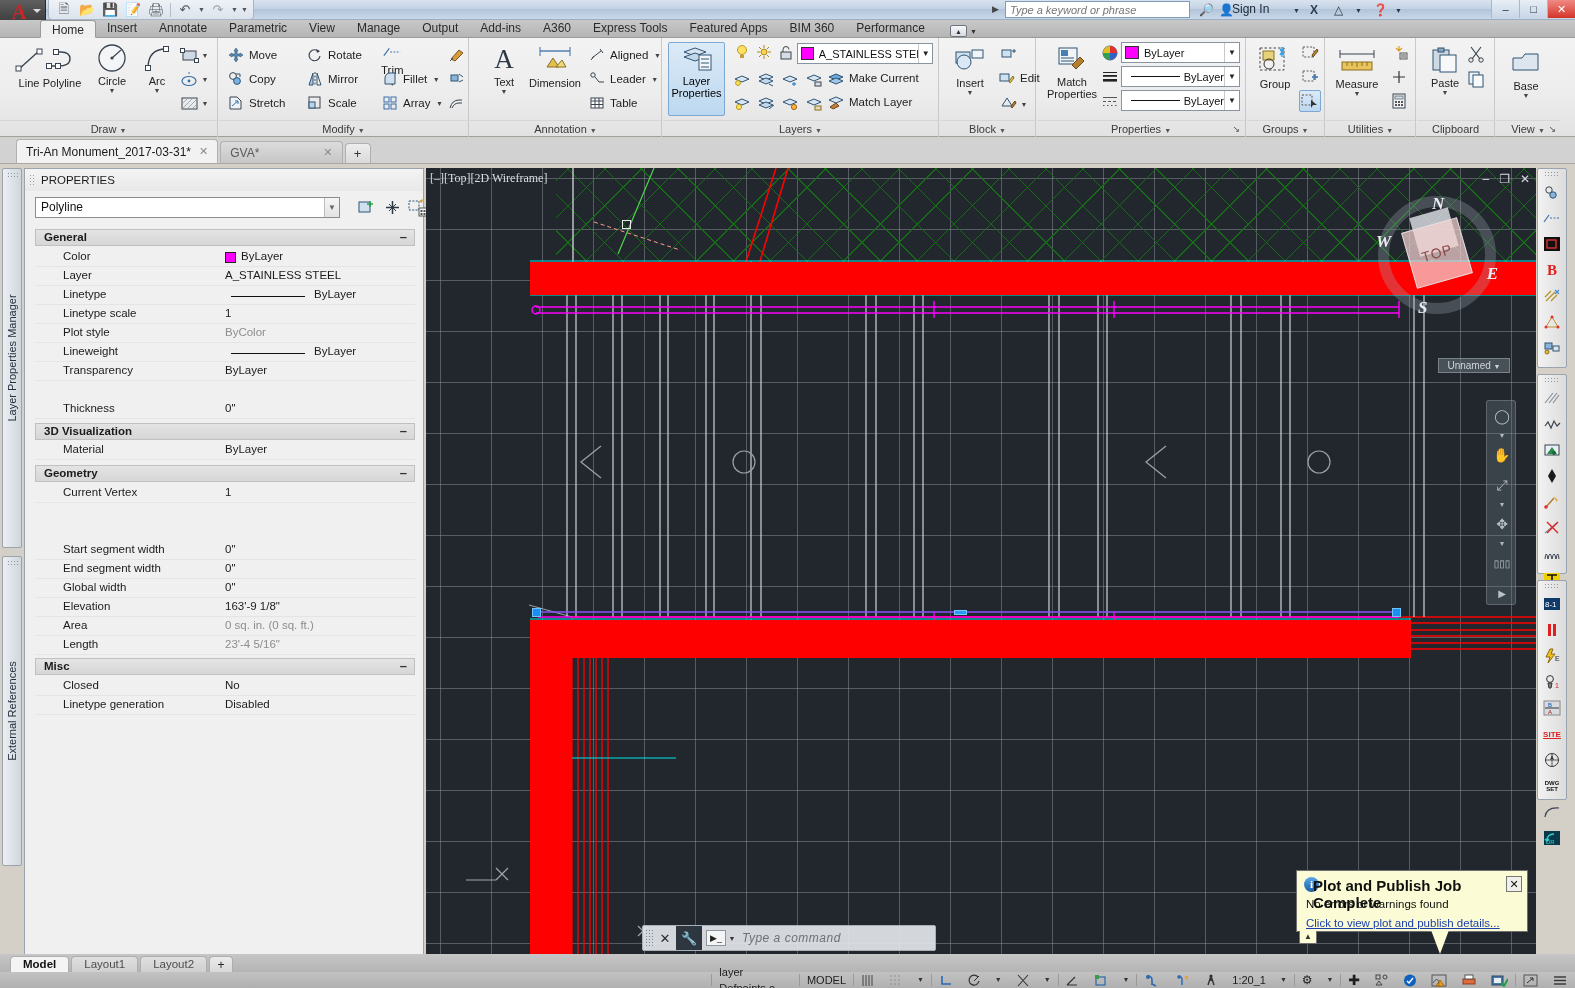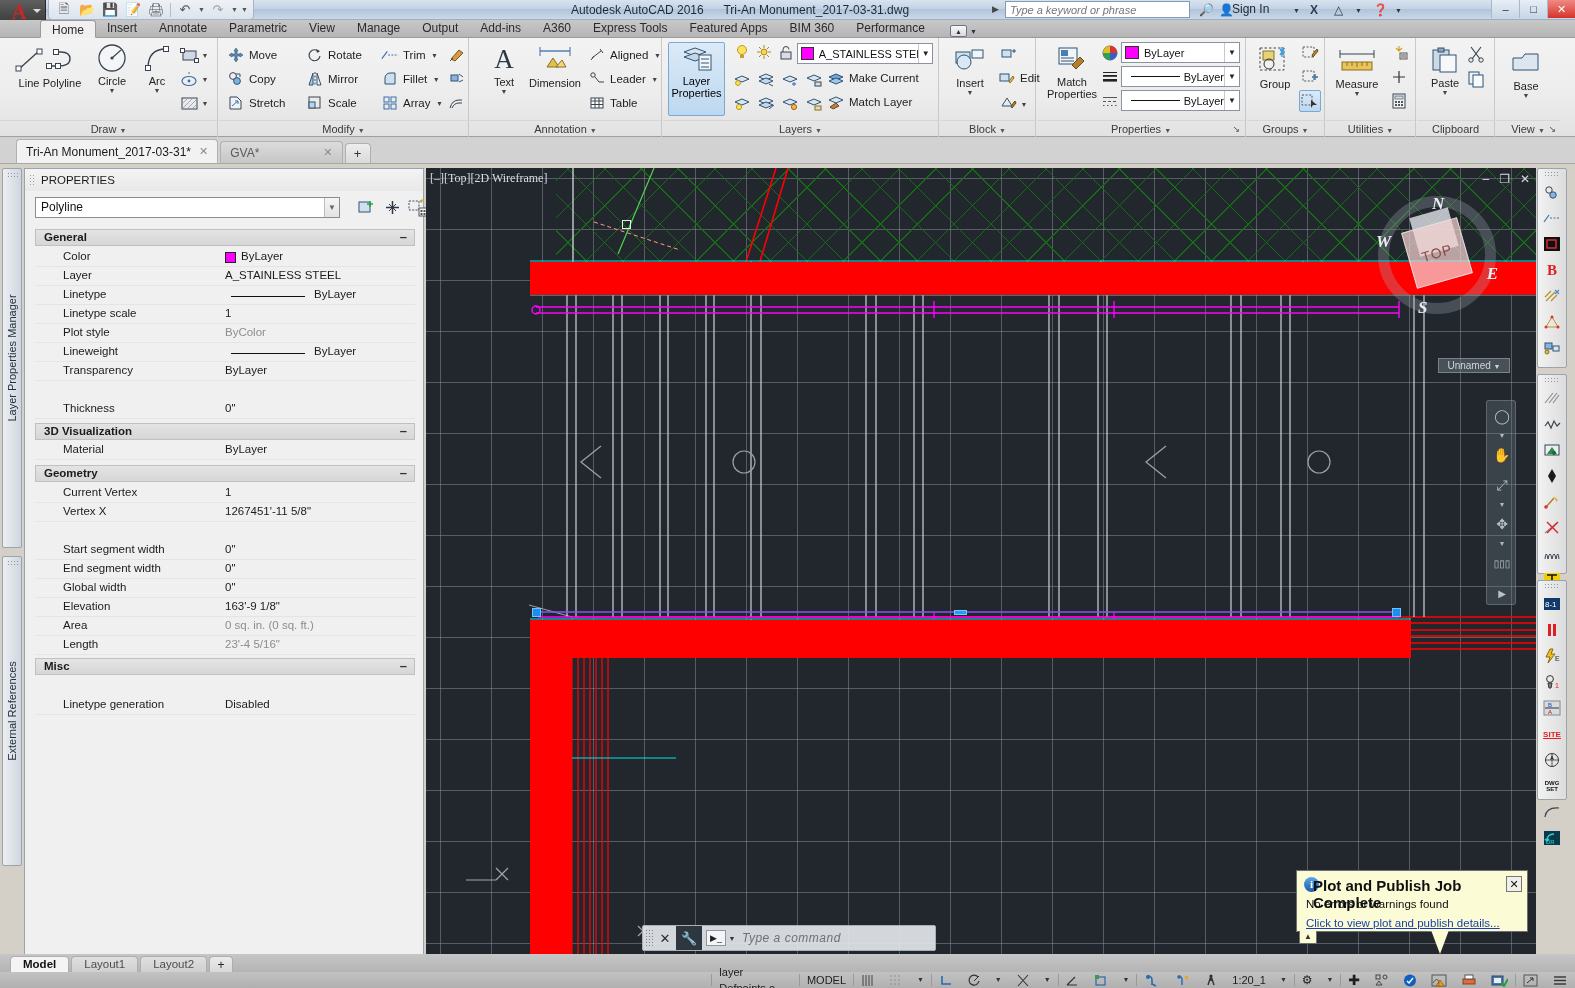--- a/index.html
+++ b/index.html
@@ -281,25 +281,20 @@
     text-align:center; line-height:11px; color:#333; z-index:30;}
 
   svg { display:block; }
 </style>
 </head>
 <body>
 
 <div id="app">
 
   <div class="titlebar">
-    <div class="title-text">
-      <span>Autodesk AutoCAD 2016</span>
-      &nbsp;&nbsp;&nbsp;&nbsp;
-      <span>Tri-An Monument_2017-03-31.dwg</span>
-    </div>
 
     <div class="search-arrow">▶</div>
     <input class="search-box" placeholder="Type a keyword or phrase" style="">
     <div class="tb-icon" style="left:1199px;">🔎</div>
     <div class="tb-icon" style="left:1219px;">👤</div>
     <div class="signin">Sign In</div>
     <div class="tb-icon" style="left:1293px;font-size:7px;">▼</div>
     <div class="tb-icon" style="left:1310px;color:#2a3f55;font-weight:bold;">X</div>
     <div class="tb-icon" style="left:1334px;">△</div>
     <div class="tb-icon" style="left:1355px;font-size:7px;">▼</div>
@@ -477,21 +472,21 @@
       <div class="sm-btn" style="left:87px; top:54px;">
         <span class="ic">
           <svg width="16" height="16" viewBox="0 0 16 16">
               <rect x="2" y="2" width="11" height="11" fill="none" stroke="#3a4450"></rect>
               <rect x="2" y="7" width="6" height="6" fill="#bcd3e8" stroke="#2f5475"></rect>
             </svg>
         </span>
         <span>Scale</span>
       </div>
 
-      <div class="sm-btn" style="left:162px; top:6px;">
+      <div class="sm-btn" style="left:162px; top:6px;flex-direction:column;">
         <span class="ic">
           <svg width="20" height="16" viewBox="0 0 20 16">
               <line x1="1" y1="12" x2="7" y2="4" stroke="#3a6ea8" stroke-width="1.2"></line>
               <line x1="8" y1="8" x2="19" y2="8" stroke="#3a6ea8" stroke-dasharray="2 1.6" stroke-width="1.2"></line>
             </svg>
         </span>
         <span>Trim</span>
         <span class="dd-caret">▼</span>
       </div>
       <div class="sm-btn" style="left:162px; top:30px;">
@@ -1065,24 +1060,20 @@
     </div>
 
     <div class="grp-hdr" style="top:296px;">
       <span>Geometry</span>
       <span class="minus">–</span>
     </div>
     <div class="prow" style="top:315px;">
       <span class="k">Current Vertex</span>
       <span class="v">1</span>
     </div>
-    <div class="prow" style="top:334px;">
-      <span class="k">Vertex X</span>
-      <span class="v">1267451'-11 5/8"</span>
-    </div>
     <div class="prow" style="top:372px;">
       <span class="k">Start segment width</span>
       <span class="v">0"</span>
     </div>
     <div class="prow" style="top:391px;">
       <span class="k">End segment width</span>
       <span class="v">0"</span>
     </div>
     <div class="prow" style="top:410px;">
       <span class="k">Global width</span>
@@ -1097,20 +1088,24 @@
       <span class="v gray">0 sq. in. (0 sq. ft.)</span>
     </div>
     <div class="prow" style="top:467px;">
       <span class="k">Length</span>
       <span class="v gray">23'-4 5/16"</span>
     </div>
 
     <div class="grp-hdr" style="top:489px;">
       <span>Misc</span>
       <span class="minus">–</span>
+    </div>
+    <div class="prow" style="top:508px;">
+      <span class="k">Closed</span>
+      <span class="v">No</span>
     </div>
     <div class="prow" style="top:527px;">
       <span class="k">Linetype generation</span>
       <span class="v">Disabled</span>
     </div>
   </div>
 
   <div class="viewport">
     <div class="grid-layer"></div>
     <div class="hatch-layer"></div>

